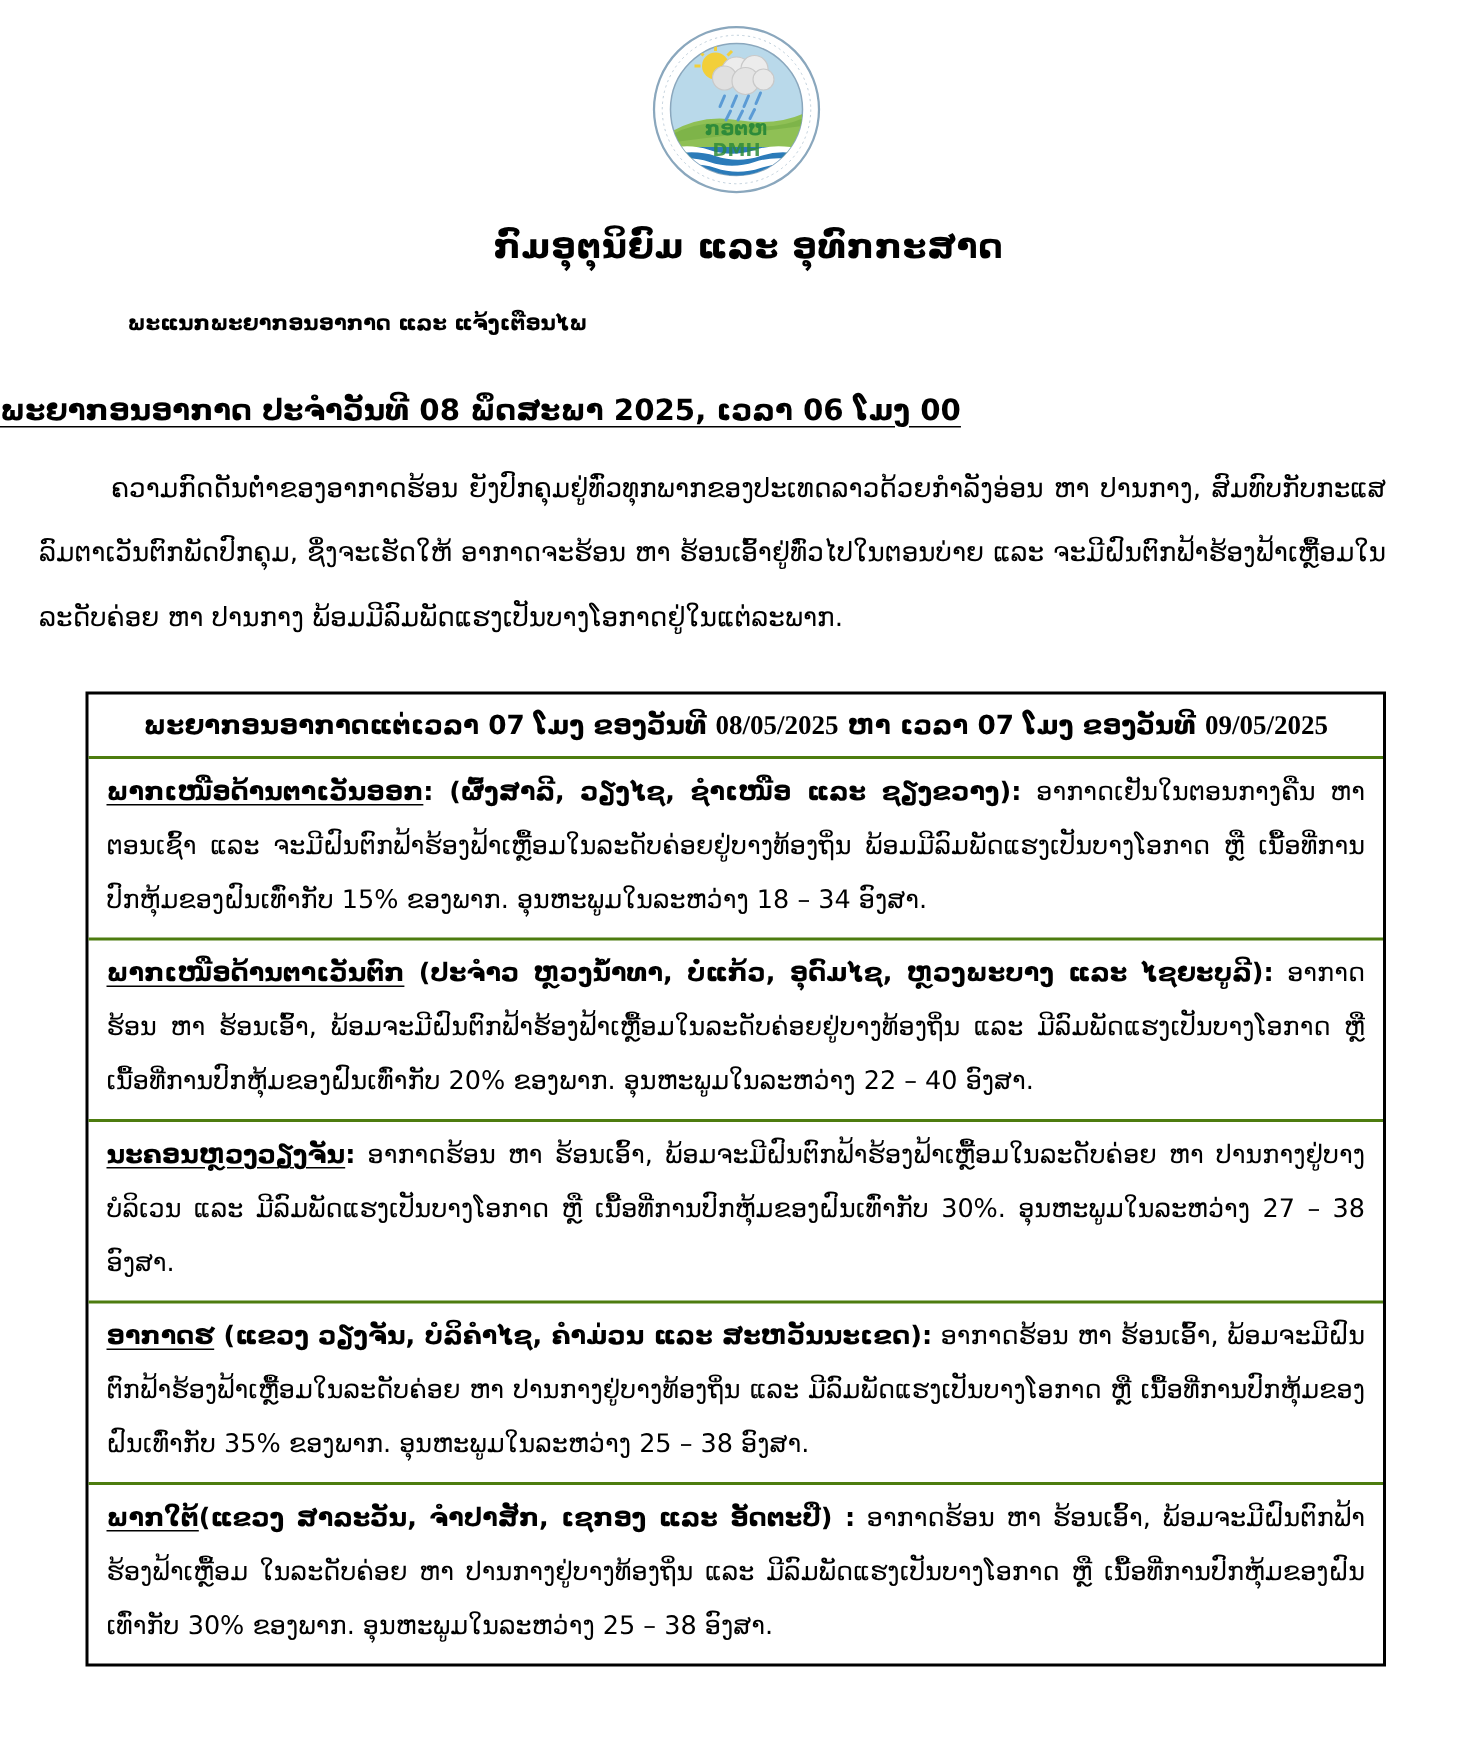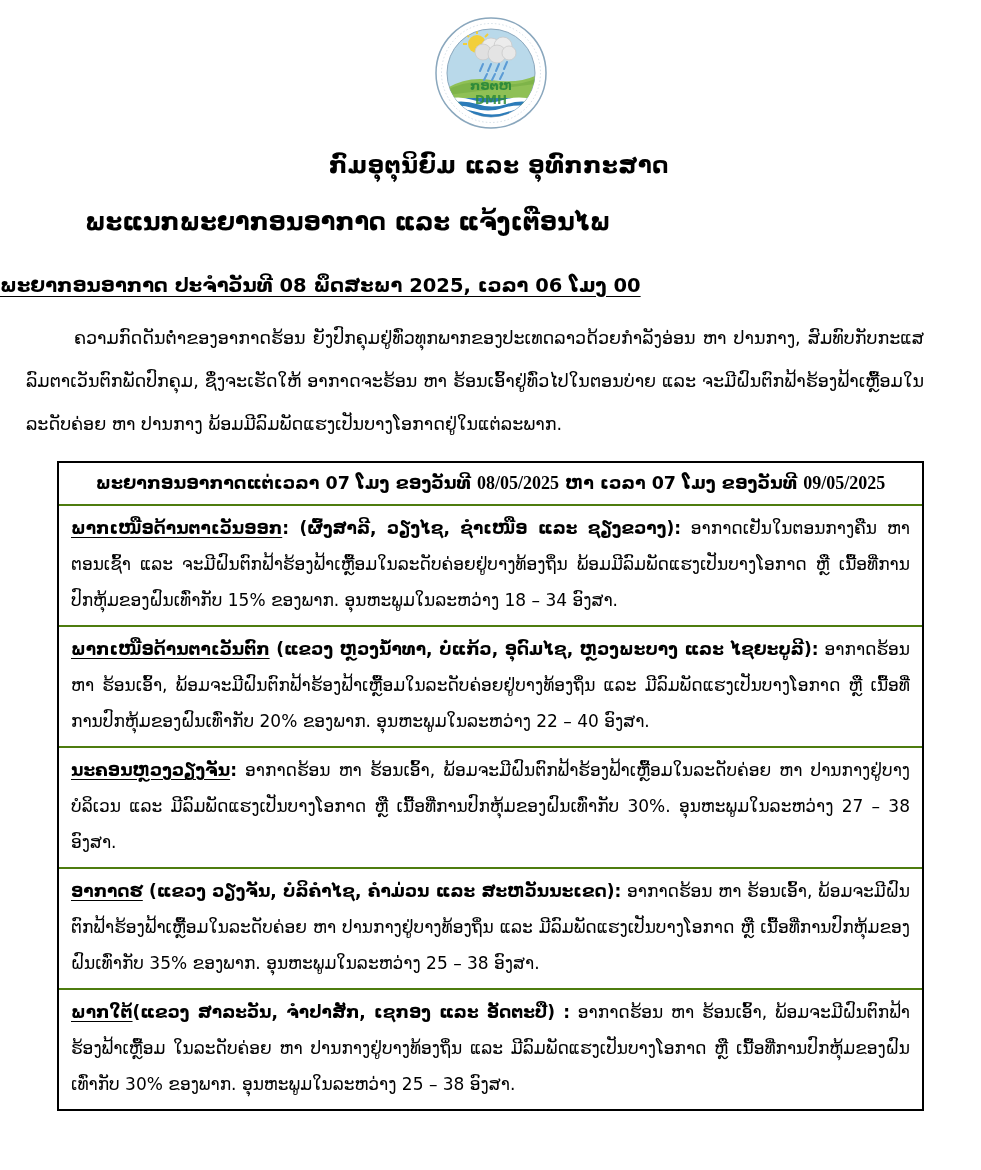--- a/index.html
+++ b/index.html
@@ -13,21 +13,21 @@
   }
   .page { width: 981px; height: 1064px; background: #fff; position: relative; }
 
   
   .logo-wrap { width: 100%; display: flex; justify-content: center; padding-top: 16px; }
   .doc-title {
     text-align: center; font-weight: bold; font-size: 23px;
     margin-top: 22px; letter-spacing: 0.5px; margin-left: 17px;
   }
   .doc-subtitle {
-    font-weight: bold; font-size: 24px;
+    font-weight: bold; font-size: 14px;
     margin: 30px 0 0 85px;
   }
   .forecast-heading {
     text-align: left; font-weight: bold; font-size: 19.5px;
     margin-top: 38px; text-decoration: underline;
     text-underline-offset: 4px;
   }
 
   
   .intro {
@@ -126,21 +126,21 @@
 
     <div class="t-row t-header">
       <span>ພະຍາກອນອາກາດແຕ່ເວລາ 07 ໂມງ ຂອງວັນທີ </span><span class="serif-date">08/05/2025</span><span> ຫາ ເວລາ 07 ໂມງ ຂອງວັນທີ </span><span class="serif-date">09/05/2025</span>
     </div>
 
     <div class="t-row t-cell">
       <p><span class="seg-lead">ພາກເໜືອດ້ານຕາເວັນອອກ</span><span class="seg-mid">: (ຜົ້ງສາລີ, ວຽງໄຊ, ຊຳເໜືອ ແລະ ຊຽງຂວາງ):</span><span class="seg-body">  ອາກາດເຢັນໃນຕອນກາງຄືນ ຫາ ຕອນເຊົ້າ ແລະ ຈະມີຝົນຕົກຟ້າຮ້ອງຟ້າເຫຼື້ອມໃນລະດັບຄ່ອຍຢູ່ບາງທ້ອງຖິ່ນ ພ້ອມມີລົມພັດແຮງເປັນບາງໂອກາດ ຫຼື ເນື້ອທີ່ການປົກຫຸ້ມຂອງຝົນເທົ່າກັບ 15% ຂອງພາກ. ອຸນຫະພູມໃນລະຫວ່າງ 18 – 34 ອົງສາ.</span></p>
     </div>
 
     <div class="t-row t-cell">
-      <p><span class="seg-lead">ພາກເໜືອດ້ານຕາເວັນຕົກ</span><span class="seg-mid"> (ແຂວງ ຫຼວງນ້ຳທາ, ບໍ່ແກ້ວ, ອຸດົມໄຊ, ຫຼວງພະບາງ ແລະ ໄຊຍະບູລີ):</span><span class="seg-body">  ອາກາດຮ້ອນ ຫາ ຮ້ອນເອົ້າ, ພ້ອມຈະມີຝົນຕົກຟ້າຮ້ອງຟ້າເຫຼື້ອມໃນລະດັບຄ່ອຍຢູ່ບາງທ້ອງຖິ່ນ ແລະ ມີລົມພັດແຮງເປັນບາງໂອກາດ ຫຼື ເນື້ອທີ່ການປົກຫຸ້ມຂອງຝົນເທົ່າກັບ 20% ຂອງພາກ.  ອຸນຫະພູມໃນລະຫວ່າງ 22 – 40 ອົງສາ.</span></p>
+      <p><span class="seg-lead">ພາກເໜືອດ້ານຕາເວັນຕົກ</span><span class="seg-mid"> (ປະຈຳວ ຫຼວງນ້ຳທາ, ບໍ່ແກ້ວ, ອຸດົມໄຊ, ຫຼວງພະບາງ ແລະ ໄຊຍະບູລີ):</span><span class="seg-body">  ອາກາດຮ້ອນ ຫາ ຮ້ອນເອົ້າ, ພ້ອມຈະມີຝົນຕົກຟ້າຮ້ອງຟ້າເຫຼື້ອມໃນລະດັບຄ່ອຍຢູ່ບາງທ້ອງຖິ່ນ ແລະ ມີລົມພັດແຮງເປັນບາງໂອກາດ ຫຼື ເນື້ອທີ່ການປົກຫຸ້ມຂອງຝົນເທົ່າກັບ 20% ຂອງພາກ.  ອຸນຫະພູມໃນລະຫວ່າງ 22 – 40 ອົງສາ.</span></p>
     </div>
 
     <div class="t-row t-cell">
       <p><span class="seg-lead">ນະຄອນຫຼວງວຽງຈັນ</span><span class="seg-mid">:</span><span class="seg-body">   ອາກາດຮ້ອນ ຫາ ຮ້ອນເອົ້າ, ພ້ອມຈະມີຝົນຕົກຟ້າຮ້ອງຟ້າເຫຼື້ອມໃນລະດັບຄ່ອຍ ຫາ ປານກາງຢູ່ບາງບໍລິເວນ ແລະ ມີລົມພັດແຮງເປັນບາງໂອກາດ ຫຼື ເນື້ອທີ່ການປົກຫຸ້ມຂອງຝົນເທົ່າກັບ 30%.  ອຸນຫະພູມໃນລະຫວ່າງ 27 – 38 ອົງສາ.</span></p>
     </div>
 
     <div class="t-row t-cell">
       <p><span class="seg-lead">ອາກາດຮ</span><span class="seg-mid"> (ແຂວງ ວຽງຈັນ, ບໍລິຄຳໄຊ, ຄຳມ່ວນ ແລະ ສະຫວັນນະເຂດ):</span><span class="seg-body">  ອາກາດຮ້ອນ ຫາ ຮ້ອນເອົ້າ, ພ້ອມຈະມີຝົນຕົກຟ້າຮ້ອງຟ້າເຫຼື້ອມໃນລະດັບຄ່ອຍ ຫາ ປານກາງຢູ່ບາງທ້ອງຖິ່ນ ແລະ ມີລົມພັດແຮງເປັນບາງໂອກາດ ຫຼື ເນື້ອທີ່ການປົກຫຸ້ມຂອງຝົນເທົ່າກັບ 35% ຂອງພາກ. ອຸນຫະພູມໃນລະຫວ່າງ 25 – 38 ອົງສາ.</span></p>
     </div>
 

